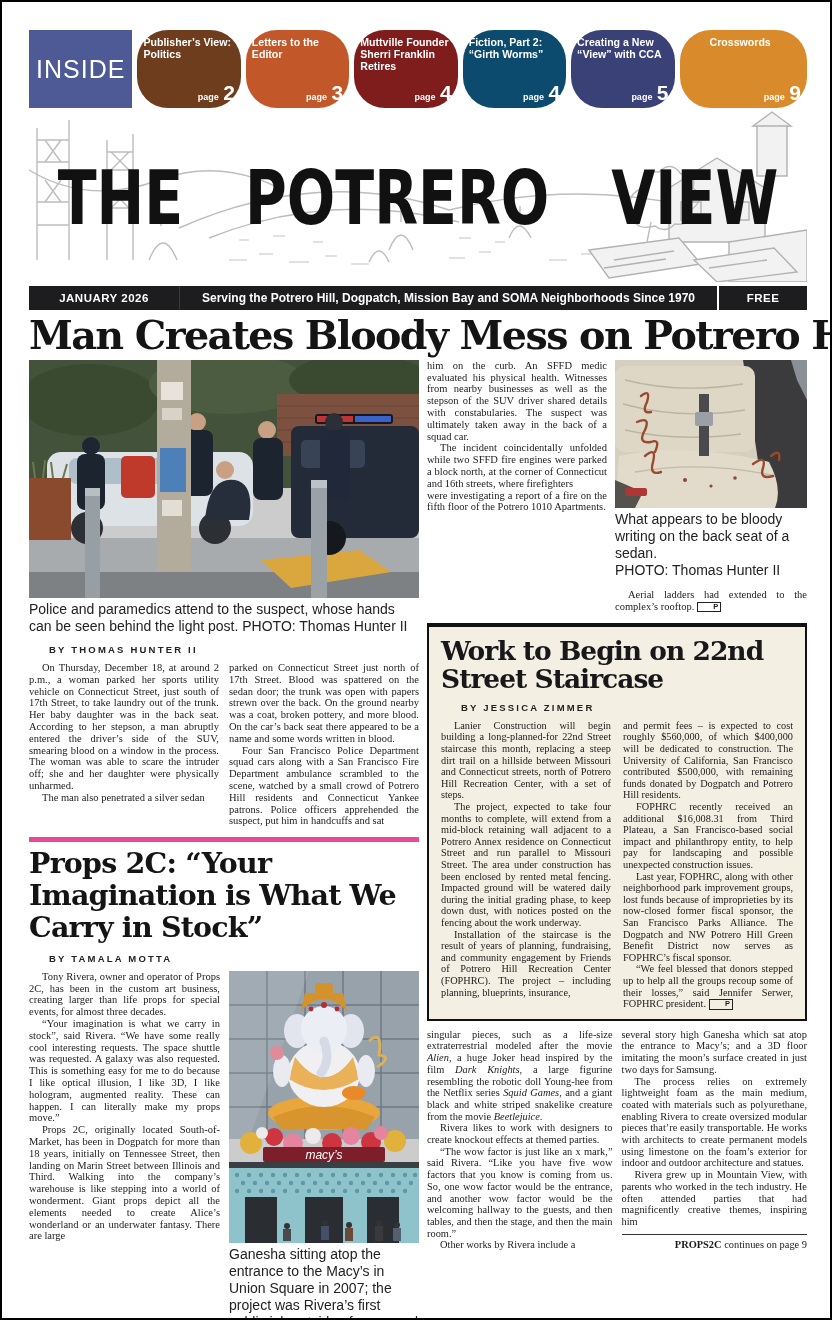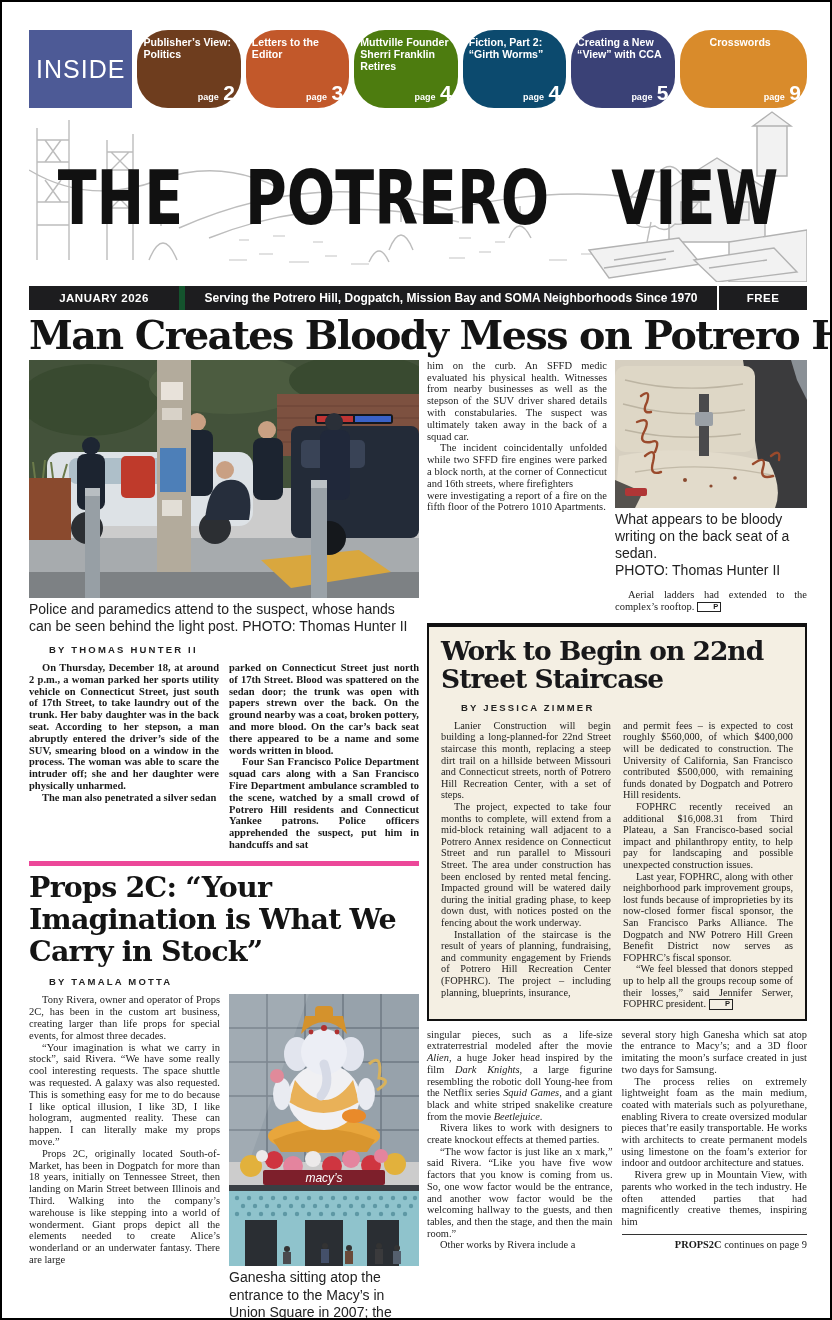--- a/index.html
+++ b/index.html
@@ -27,21 +27,21 @@
     position:absolute;left:0;top:44px;width:100%;text-align:center;
     font-family:"DejaVu Sans",sans-serif;font-weight:bold;font-size:57px;
     letter-spacing:0px;word-spacing:42px;color:#111;
     transform:scaleY(1.32);transform-origin:top center;white-space:nowrap;
   }
 
   
   .info-bar{display:flex;height:24px;margin-top:4px;background:#1d1d1f;
     font-family:"Liberation Sans",sans-serif;color:#fff;align-items:stretch;}
   .info-cell{display:flex;align-items:center;justify-content:center;font-weight:bold;}
-  .info-date{width:150px;font-size:11.5px;letter-spacing:.5px;border-right:6px solid #14532d;}
+  .info-date{width:150px;font-size:11.5px;letter-spacing:.5px;border-right:1px solid #14532d;}
   .info-tagline{flex:1;font-size:12px;border-right:2px solid #fff;}
   .info-free{width:88px;font-size:11.5px;letter-spacing:.5px;}
 
   
   .main-headline{
     font-family:"DejaVu Serif",serif;font-weight:bold;font-size:40px;
     letter-spacing:-1.6px;line-height:1.02;margin:5px 0 4px 0;color:#141414;
     white-space:nowrap;transform:scaleX(.99);transform-origin:left;
   }
   .byline{font-family:"Liberation Sans",sans-serif;font-weight:bold;font-size:9.5px;
@@ -51,21 +51,21 @@
   .bcol p.cont{text-indent:0;}
   .caption{font-family:"Liberation Sans",sans-serif;font-size:14px;line-height:1.22;color:#222;margin-top:3px;}
   .endmark{display:inline-block;border:1px solid #222;font-family:"Liberation Sans",sans-serif;
     font-weight:bold;font-size:7.5px;line-height:8.5px;padding:0 2px;margin-left:3px;vertical-align:1px;}
 
   
   .main-wrap{display:flex;gap:8px;margin-top:2px;}
   .half-left{width:390px;flex:none;}
   .half-right{width:380px;flex:none;}
   .twocol{display:flex;gap:10px;}
-  .twocol .c{flex:1;min-width:0;font-weight:bold;}
+  .twocol .c{flex:1;min-width:0;}
 
   .photo{position:relative;overflow:hidden;background:#ccc;}
   .photo svg{display:block;}
 
   .lead-right-row{display:flex;gap:8px;}
   .lead-right-text{width:180px;flex:none;}
   .lead-right-photo{width:192px;flex:none;}
   .lead-tail{margin-top:2px;}
   .aerial{margin-top:10px;}
 
@@ -102,21 +102,21 @@
       <span class="inside-label">INSIDE</span>
     </div>
     <div class="teaser" style="background-color: rgb(110, 61, 30);">
       <div class="teaser-title">Publisher’s View: Politics</div>
       <div class="teaser-page"><span class="pw">page</span> <span class="pn">2</span></div>
     </div>
     <div class="teaser" style="background-color: rgb(194, 88, 42);">
       <div class="teaser-title">Letters to the Editor</div>
       <div class="teaser-page"><span class="pw">page</span> <span class="pn">3</span></div>
     </div>
-    <div class="teaser" style="background-color: #4d7c0f;">
+    <div class="teaser" style="background-color: #7f1d1d;">
       <div class="teaser-title">Muttville Founder Sherri Franklin Retires</div>
       <div class="teaser-page"><span class="pw">page</span> <span class="pn">4</span></div>
     </div>
     <div class="teaser" style="background-color: #0c4a6e;">
       <div class="teaser-title">Fiction, Part 2: “Girth Worms”</div>
       <div class="teaser-page"><span class="pw">page</span> <span class="pn">4</span></div>
     </div>
     <div class="teaser" style="background-color: rgb(58, 65, 118);">
       <div class="teaser-title">Creating a New “View” with CCA</div>
       <div class="teaser-page"><span class="pw">page</span> <span class="pn">5</span></div>

